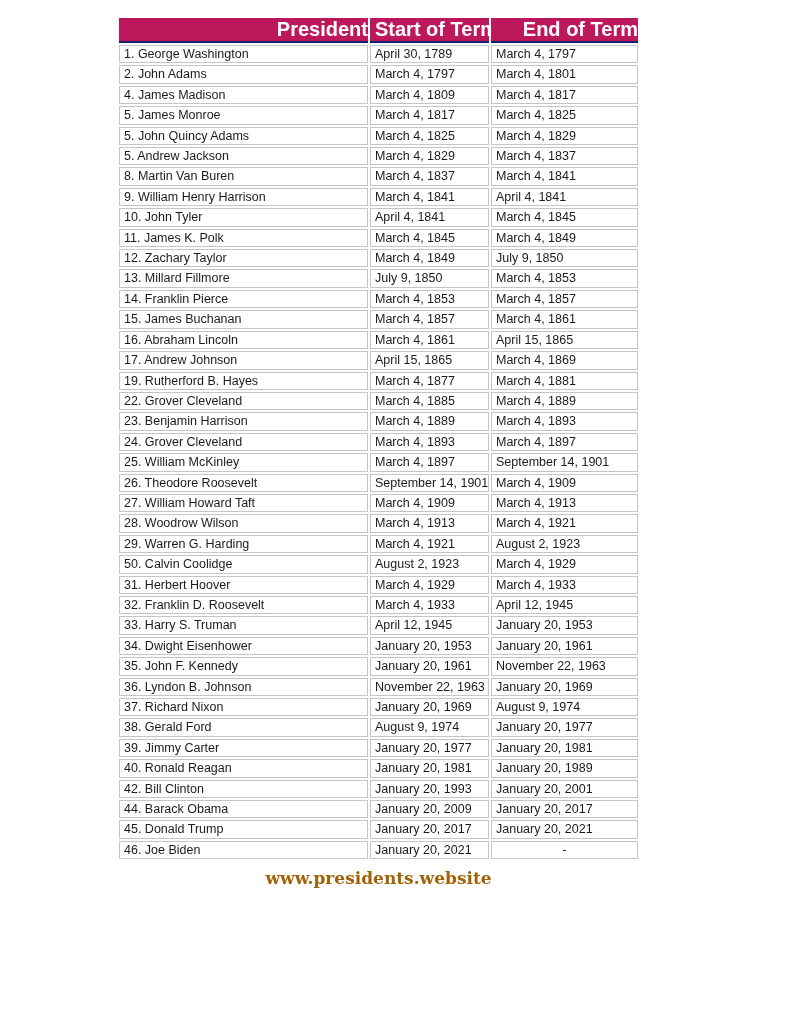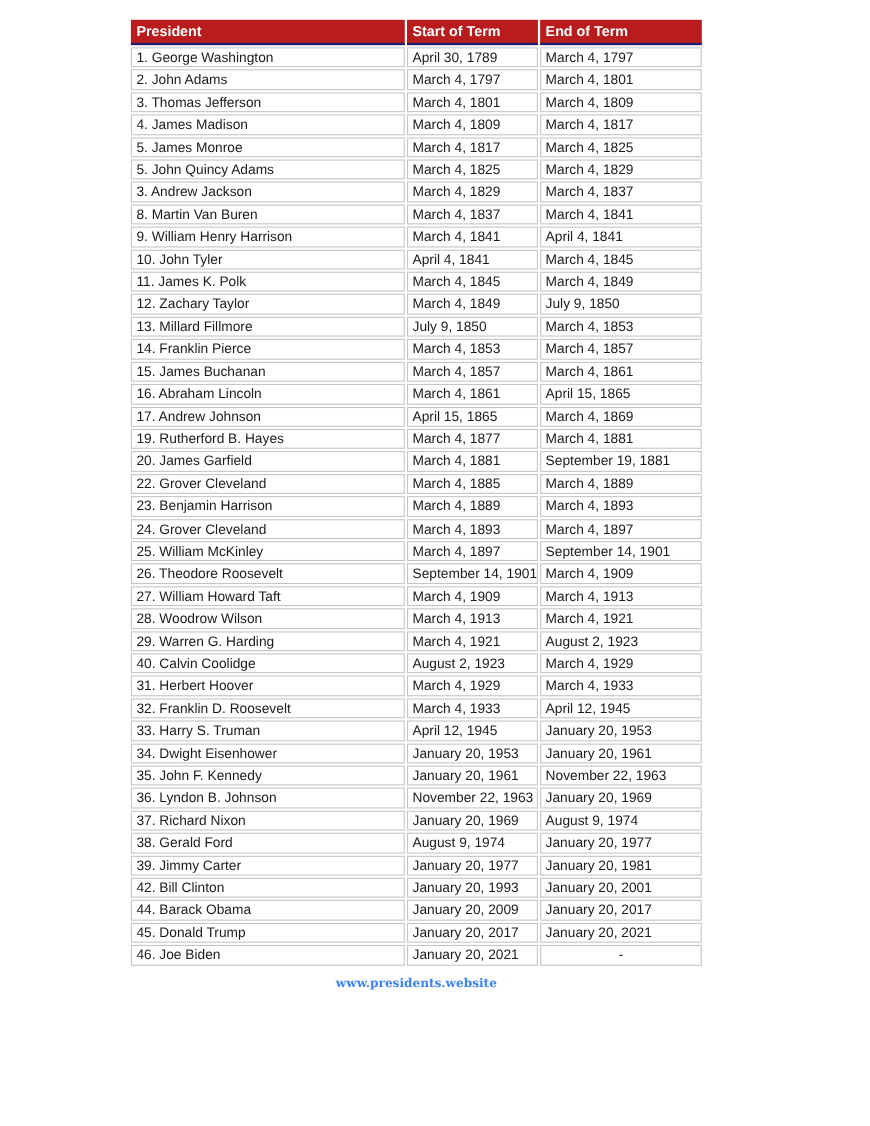--- a/index.html
+++ b/index.html
@@ -24,25 +24,25 @@
   table.presidents {
     width: 523px;
     table-layout: fixed;
     border-collapse: separate;
     border-spacing: 2px;
   }
   col.c-president { width: 249px; }
   col.c-start     { width: 119px; }
   col.c-end       { width: 147px; }
   th {
-    background: #b91c1c;
+    background: #be185d;
     color: #ffffff;
-    font-size: 13px;
+    font-size: 20px;
     font-weight: bold;
-    text-align: left;
+    text-align: right;
     height: 21px;
     padding: 0 0 0 5px;
     border: none;
     border-bottom: 2px solid #1d1d72;
     white-space: nowrap;
     overflow: hidden;
   }
   td {
     border: 1px solid #c5c5c5;
     background: #ffffff;
@@ -54,22 +54,22 @@
     white-space: nowrap;
     overflow: hidden;
   }
   td.center { text-align: center; padding-left: 0; }
   .footer {
     margin-top: 7px;
     width: 523px;
     text-align: center;
     font-family: "DejaVu Serif", serif;
     font-weight: bold;
-    font-size: 11px;
-    color: #3b82f6;
+    font-size: 17px;
+    color: #a16207;
   }
 </style>
 </head>
 <body>
 
 <div class="page">
   <div class="table-wrap">
     <table class="presidents">
       <colgroup>
         <col class="c-president">
@@ -88,41 +88,36 @@
             <td>1. George Washington</td>
             <td>April 30, 1789</td>
             <td>March 4, 1797</td>
           </tr>
           <tr>
             <td>2. John Adams</td>
             <td>March 4, 1797</td>
             <td>March 4, 1801</td>
           </tr>
           <tr>
-            <td>3. Thomas Jefferson</td>
-            <td>March 4, 1801</td>
-            <td>March 4, 1809</td>
-          </tr>
-          <tr>
             <td>4. James Madison</td>
             <td>March 4, 1809</td>
             <td>March 4, 1817</td>
           </tr>
           <tr>
             <td>5. James Monroe</td>
             <td>March 4, 1817</td>
             <td>March 4, 1825</td>
           </tr>
           <tr>
             <td>5. John Quincy Adams</td>
             <td>March 4, 1825</td>
             <td>March 4, 1829</td>
           </tr>
           <tr>
-            <td>3. Andrew Jackson</td>
+            <td>5. Andrew Jackson</td>
             <td>March 4, 1829</td>
             <td>March 4, 1837</td>
           </tr>
           <tr>
             <td>8. Martin Van Buren</td>
             <td>March 4, 1837</td>
             <td>March 4, 1841</td>
           </tr>
           <tr>
             <td>9. William Henry Harrison</td>
@@ -168,25 +163,20 @@
             <td>17. Andrew Johnson</td>
             <td>April 15, 1865</td>
             <td>March 4, 1869</td>
           </tr>
           <tr>
             <td>19. Rutherford B. Hayes</td>
             <td>March 4, 1877</td>
             <td>March 4, 1881</td>
           </tr>
           <tr>
-            <td>20. James Garfield</td>
-            <td>March 4, 1881</td>
-            <td>September 19, 1881</td>
-          </tr>
-          <tr>
             <td>22. Grover Cleveland</td>
             <td>March 4, 1885</td>
             <td>March 4, 1889</td>
           </tr>
           <tr>
             <td>23. Benjamin Harrison</td>
             <td>March 4, 1889</td>
             <td>March 4, 1893</td>
           </tr>
           <tr>
@@ -213,21 +203,21 @@
             <td>28. Woodrow Wilson</td>
             <td>March 4, 1913</td>
             <td>March 4, 1921</td>
           </tr>
           <tr>
             <td>29. Warren G. Harding</td>
             <td>March 4, 1921</td>
             <td>August 2, 1923</td>
           </tr>
           <tr>
-            <td>40. Calvin Coolidge</td>
+            <td>50. Calvin Coolidge</td>
             <td>August 2, 1923</td>
             <td>March 4, 1929</td>
           </tr>
           <tr>
             <td>31. Herbert Hoover</td>
             <td>March 4, 1929</td>
             <td>March 4, 1933</td>
           </tr>
           <tr>
             <td>32. Franklin D. Roosevelt</td>
@@ -261,20 +251,25 @@
           </tr>
           <tr>
             <td>38. Gerald Ford</td>
             <td>August 9, 1974</td>
             <td>January 20, 1977</td>
           </tr>
           <tr>
             <td>39. Jimmy Carter</td>
             <td>January 20, 1977</td>
             <td>January 20, 1981</td>
+          </tr>
+          <tr>
+            <td>40. Ronald Reagan</td>
+            <td>January 20, 1981</td>
+            <td>January 20, 1989</td>
           </tr>
           <tr>
             <td>42. Bill Clinton</td>
             <td>January 20, 1993</td>
             <td>January 20, 2001</td>
           </tr>
           <tr>
             <td>44. Barack Obama</td>
             <td>January 20, 2009</td>
             <td>January 20, 2017</td>

